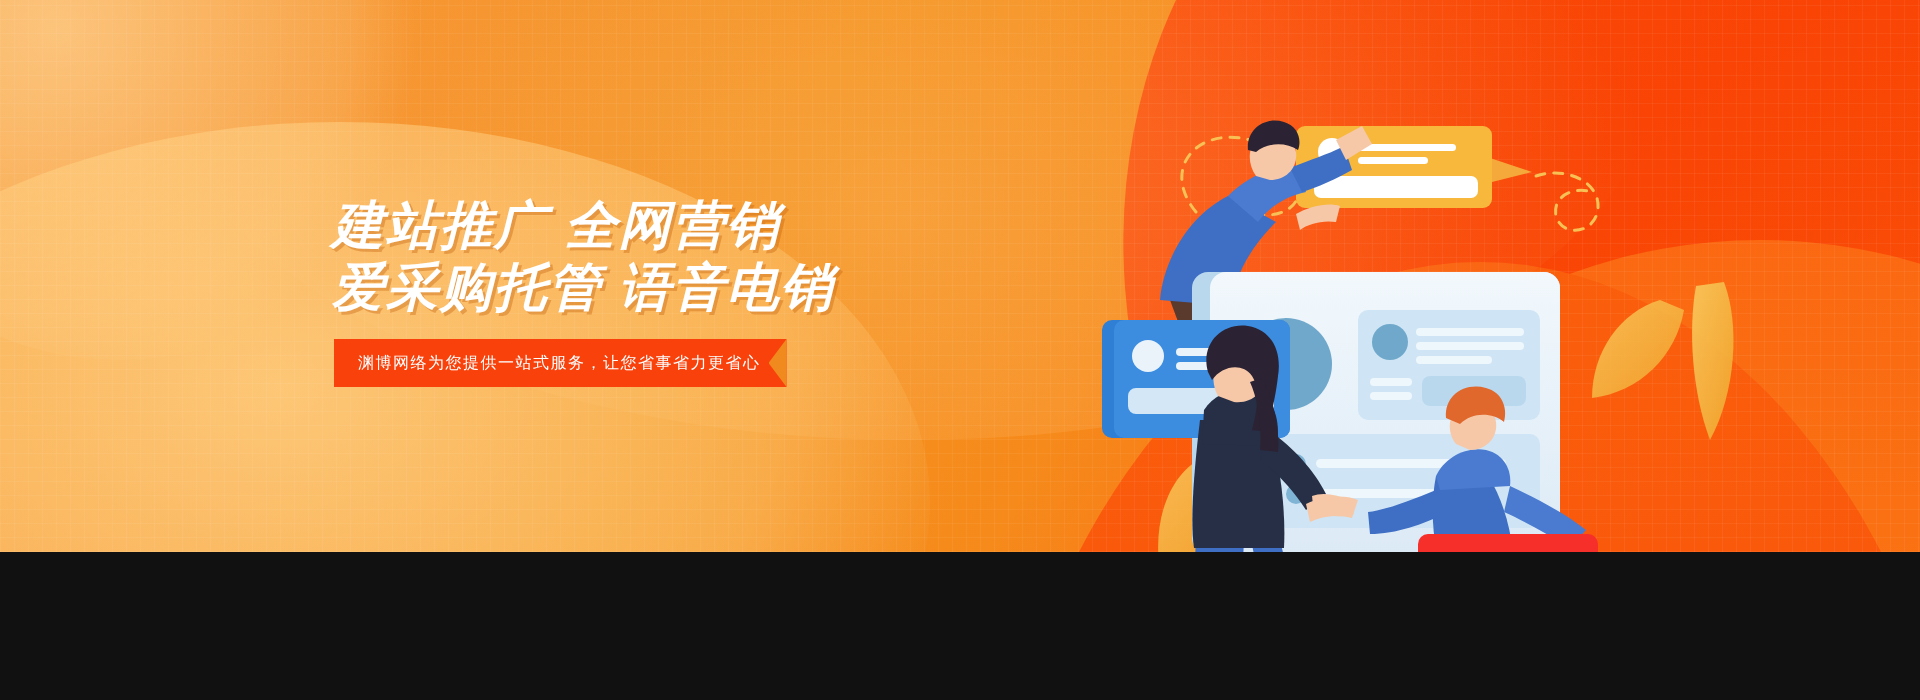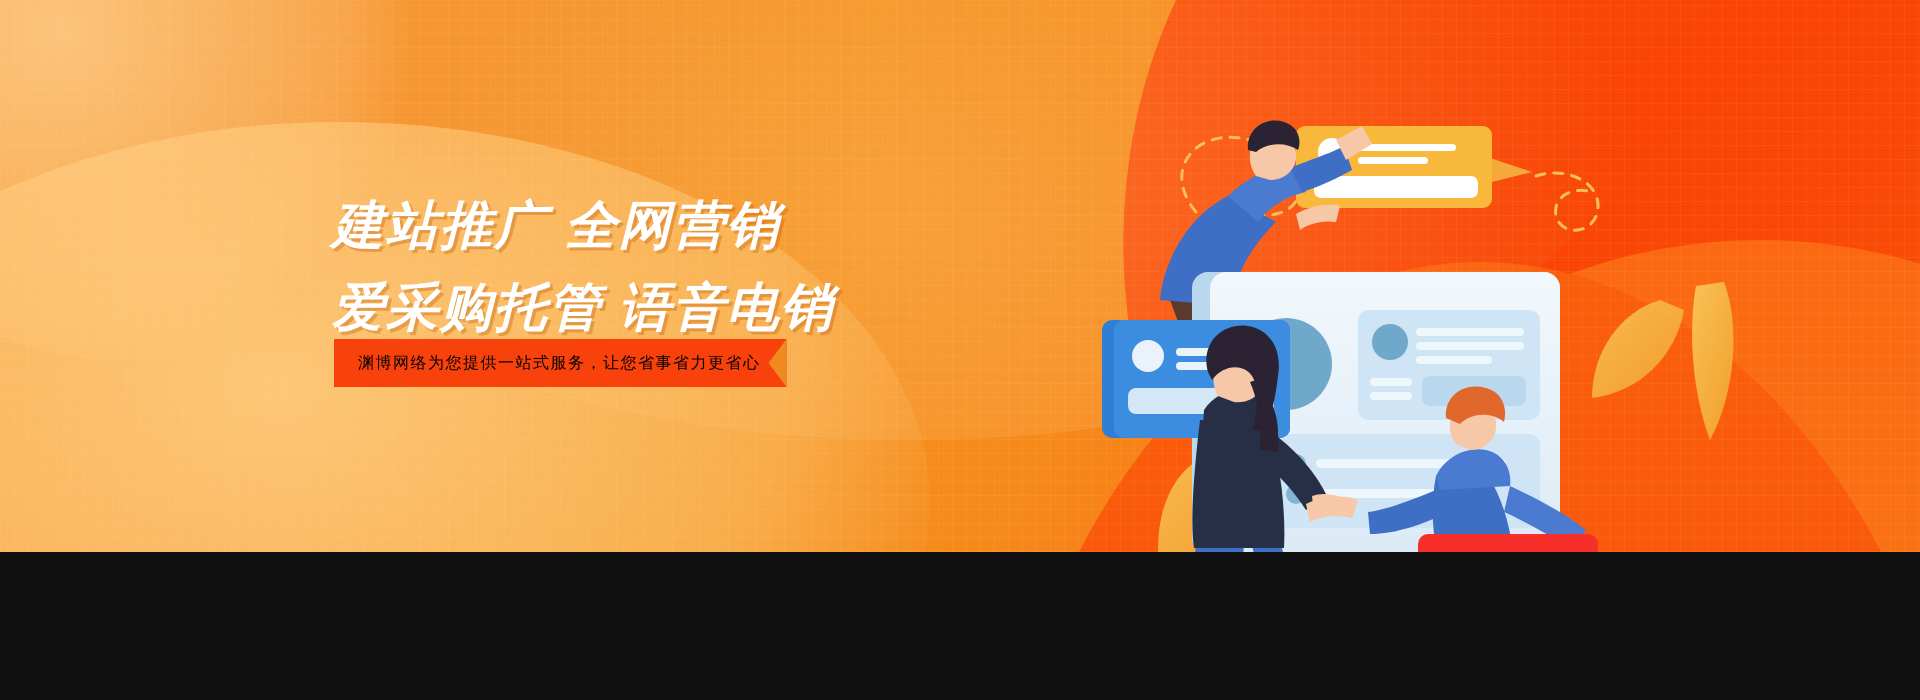--- a/index.html
+++ b/index.html
@@ -94,21 +94,21 @@
   .headline{
     font-size:52px;
     line-height:58px;
     font-weight:bold;
     font-style:italic;
     color:#ffffff;
     letter-spacing:2px;
     text-shadow:3px 3px 0 rgba(196,98,12,.38);
     white-space:nowrap;
   }
-  .headline.l2{ margin-top:24px; }
+  .headline.l2{ margin-top:4px; }
 
   .ribbon{
     position:absolute;
     left:334px; top:339px;
     height:48px;
     min-width:404px;
     background:#F9410B;
     display:flex;
     align-items:center;
     padding:0 26px 0 24px;
@@ -119,21 +119,21 @@
     position:absolute;
     right:0; top:0;
     width:18px; height:48px;
     background:transparent;
     border-right:18px solid #F08A1E;
     -webkit-clip-path:polygon(100% 0, 100% 100%, 0 50%);
     clip-path:polygon(100% 0, 100% 100%, 0 50%);
   }
   .ribbon-text{
     font-size:16px;
-    color:#000000;
+    color:#ffffff;
     letter-spacing:1.5px;
     white-space:nowrap;
     text-align:center;
   }
 
   
   .art{
     position:absolute;
     right:0; top:0;
     width:820px; height:700px;

